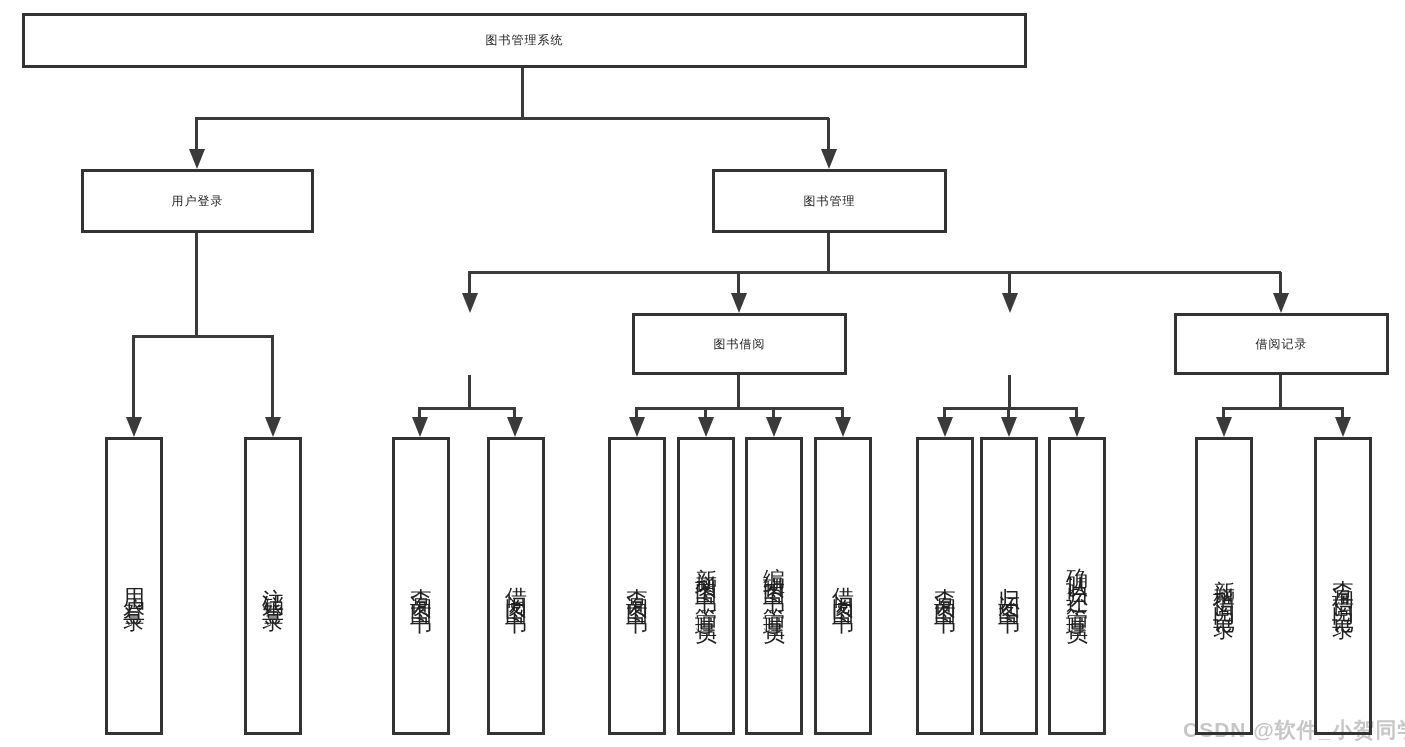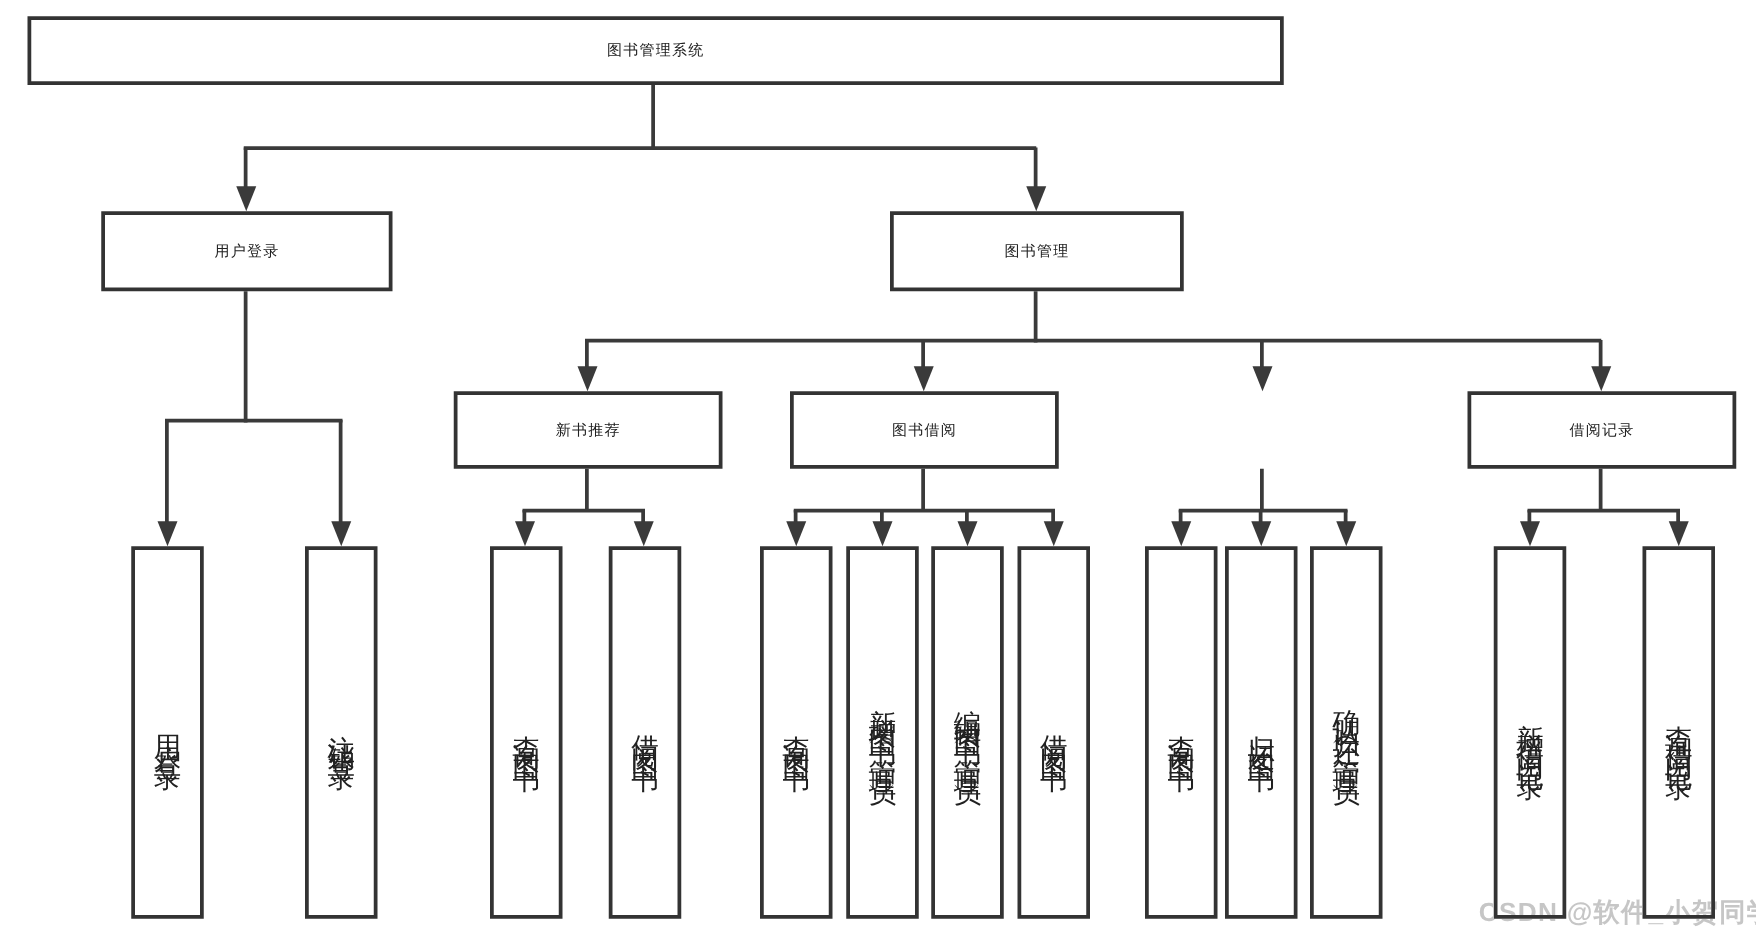--- a/index.html
+++ b/index.html
@@ -53,23 +53,20 @@
   <div class="hline" style="left:468px;top:271px;width:813px;"></div>
   <div class="vline" style="left:468px;top:272px;height:23px;"></div>
   <div class="arrow" style="left:462px;top:293px;"></div>
   <div class="vline" style="left:737px;top:272px;height:23px;"></div>
   <div class="arrow" style="left:731px;top:293px;"></div>
   <div class="vline" style="left:1008px;top:272px;height:23px;"></div>
   <div class="arrow" style="left:1002px;top:293px;"></div>
   <div class="vline" style="left:1279px;top:272px;height:23px;"></div>
   <div class="arrow" style="left:1273px;top:293px;"></div>
 
-  <div class="node" style="left:363px;top:313px;width:215px;height:62px;">
-    <span class="lbl">新书推荐</span>
-  </div>
   <div class="node" style="left:632px;top:313px;width:215px;height:62px;text-align:center;">
     <span class="lbl">图书借阅</span>
   </div>
   <div class="node" style="left:1174px;top:313px;width:215px;height:62px;">
     <span class="lbl">借阅记录</span>
   </div>
 
   <div class="vline" style="left:468px;top:375px;height:34px;"></div>
   <div class="hline" style="left:418px;top:407px;width:98px;"></div>
   <div class="vline" style="left:418px;top:408px;height:12px;"></div>

